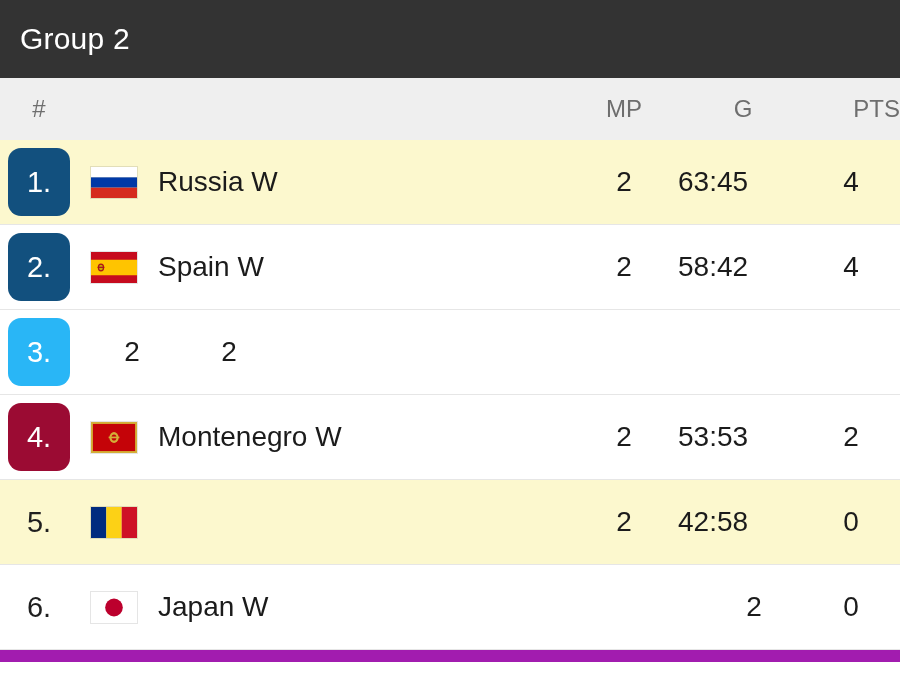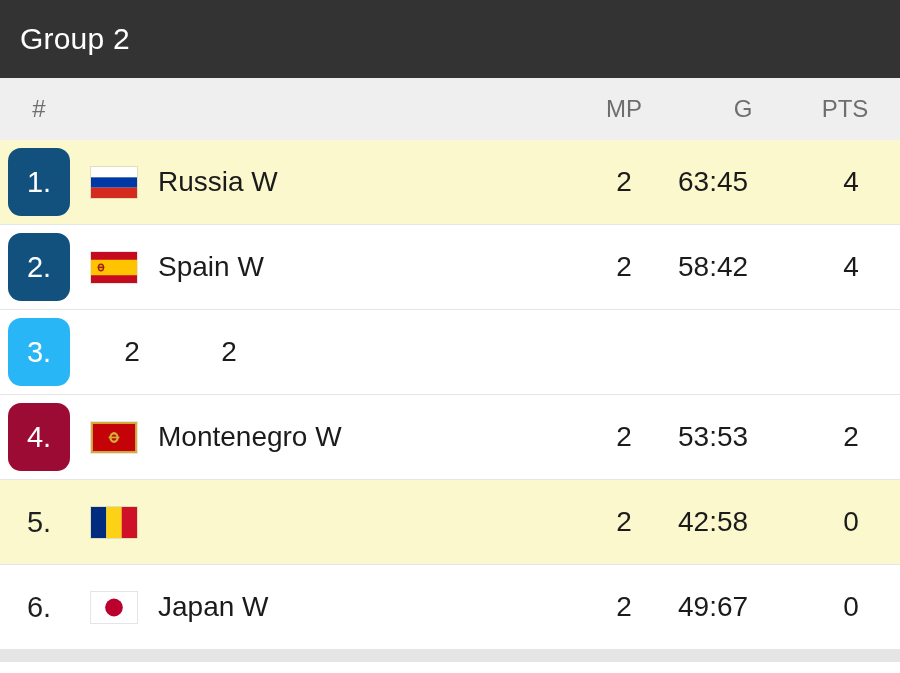--- a/index.html
+++ b/index.html
@@ -10,21 +10,21 @@
     width: 900px;
     height: 673px;
     background: #ffffff;
     font-family: "Liberation Sans", "DejaVu Sans", sans-serif;
     overflow: hidden;
   }
 
   .standings-widget {
     width: 900px;
     height: 673px;
-    background: #e5e5e5;
+    background: #a21caf;
     display: flex;
     flex-direction: column;
   }
 
   
   .title-bar {
     height: 78px;
     background: #333333;
     display: flex;
     align-items: center;
@@ -67,23 +67,23 @@
     text-align: center;
     box-sizing: border-box;
   }
   .ch-g {
     width: 130px;
     text-align: center;
     box-sizing: border-box;
   }
   .ch-pts {
     width: 92px;
-    text-align: center;
-    box-sizing: border-box;
-    padding-right: 18px;
+    text-align: right;
+    box-sizing: border-box;
+    padding-right: 0;
   }
 
   
   .rows {
     flex: 1 1 auto;
     display: flex;
     flex-direction: column;
   }
   .row {
     height: 85px;
@@ -302,19 +302,18 @@
         <div class="cell-team">
           <span class="flag-wrap">
             <svg class="flag" viewBox="0 0 60 40" preserveAspectRatio="none">
               <rect width="60" height="40" fill="#ffffff"></rect>
               <circle cx="30" cy="20" r="11.5" fill="#bc002d"></circle>
             </svg>
           </span>
           <span class="team-name">Japan W</span>
         </div>
         <div class="cell-mp">2</div>
-        <div class="cell-g">49:67</div>
         <div class="cell-pts">0</div>
       </div>
     </div>
 
   <div class="footer-strip"></div>
 </div>
 
 </body></html>

